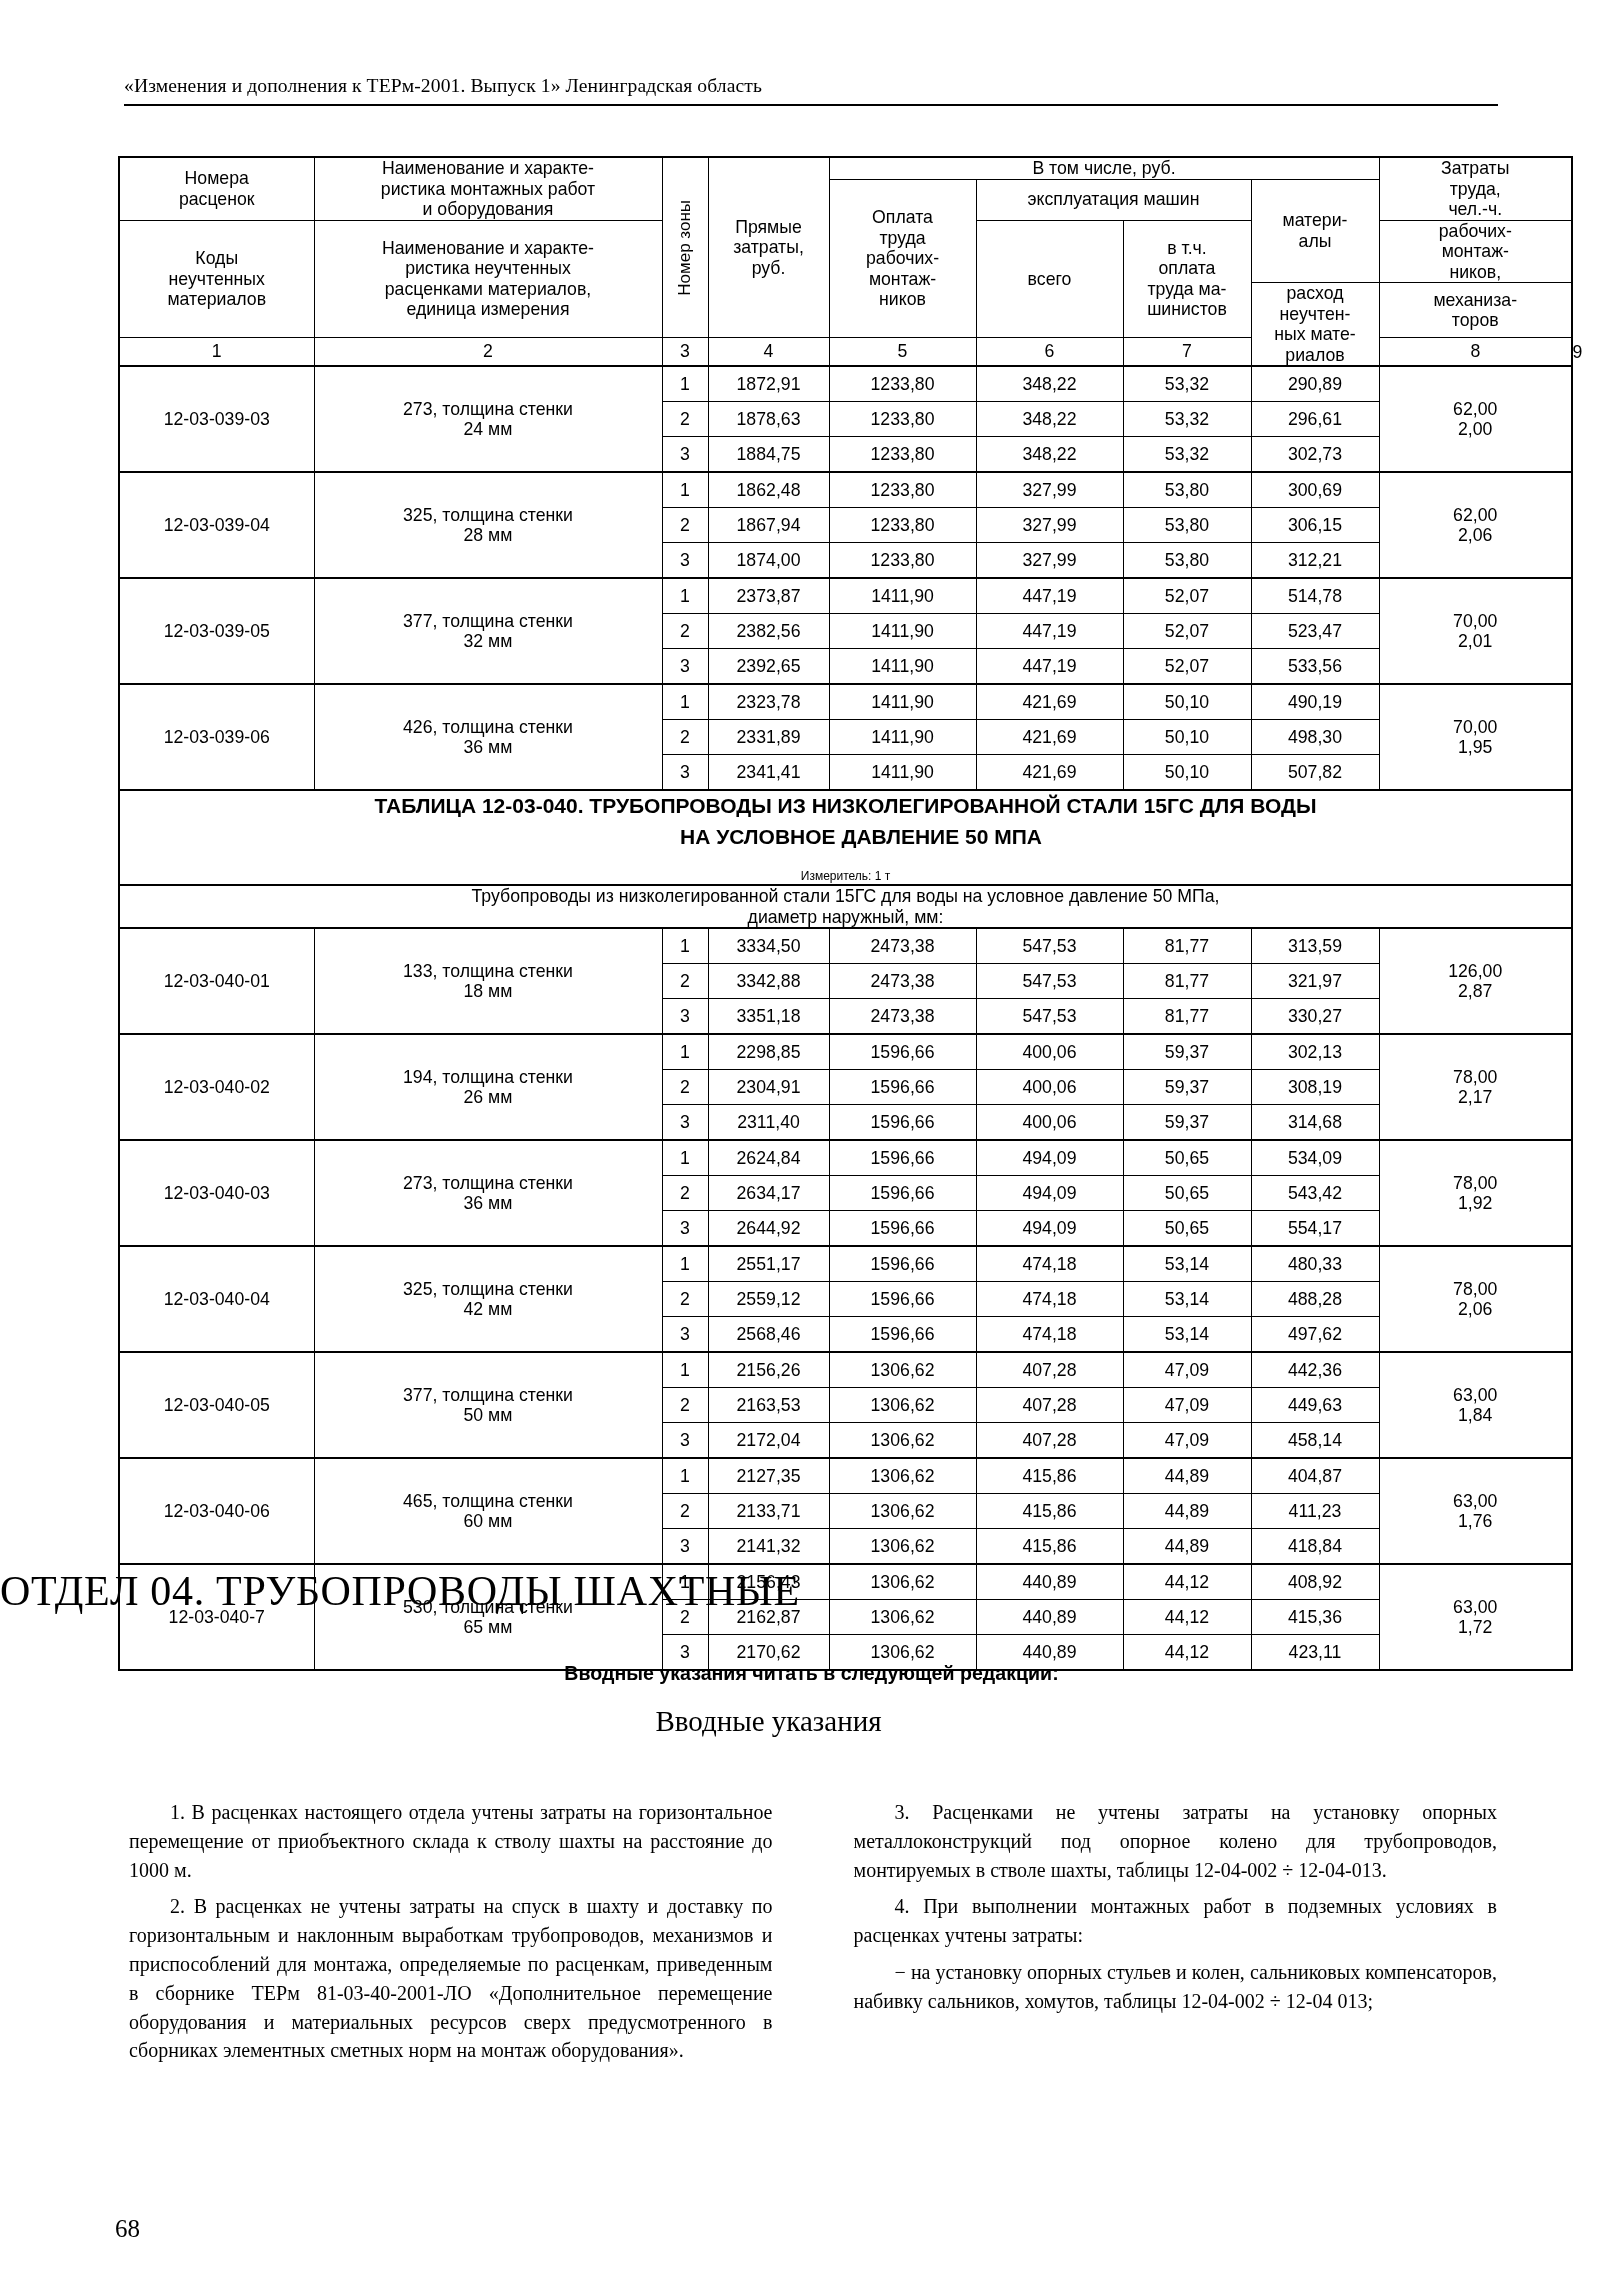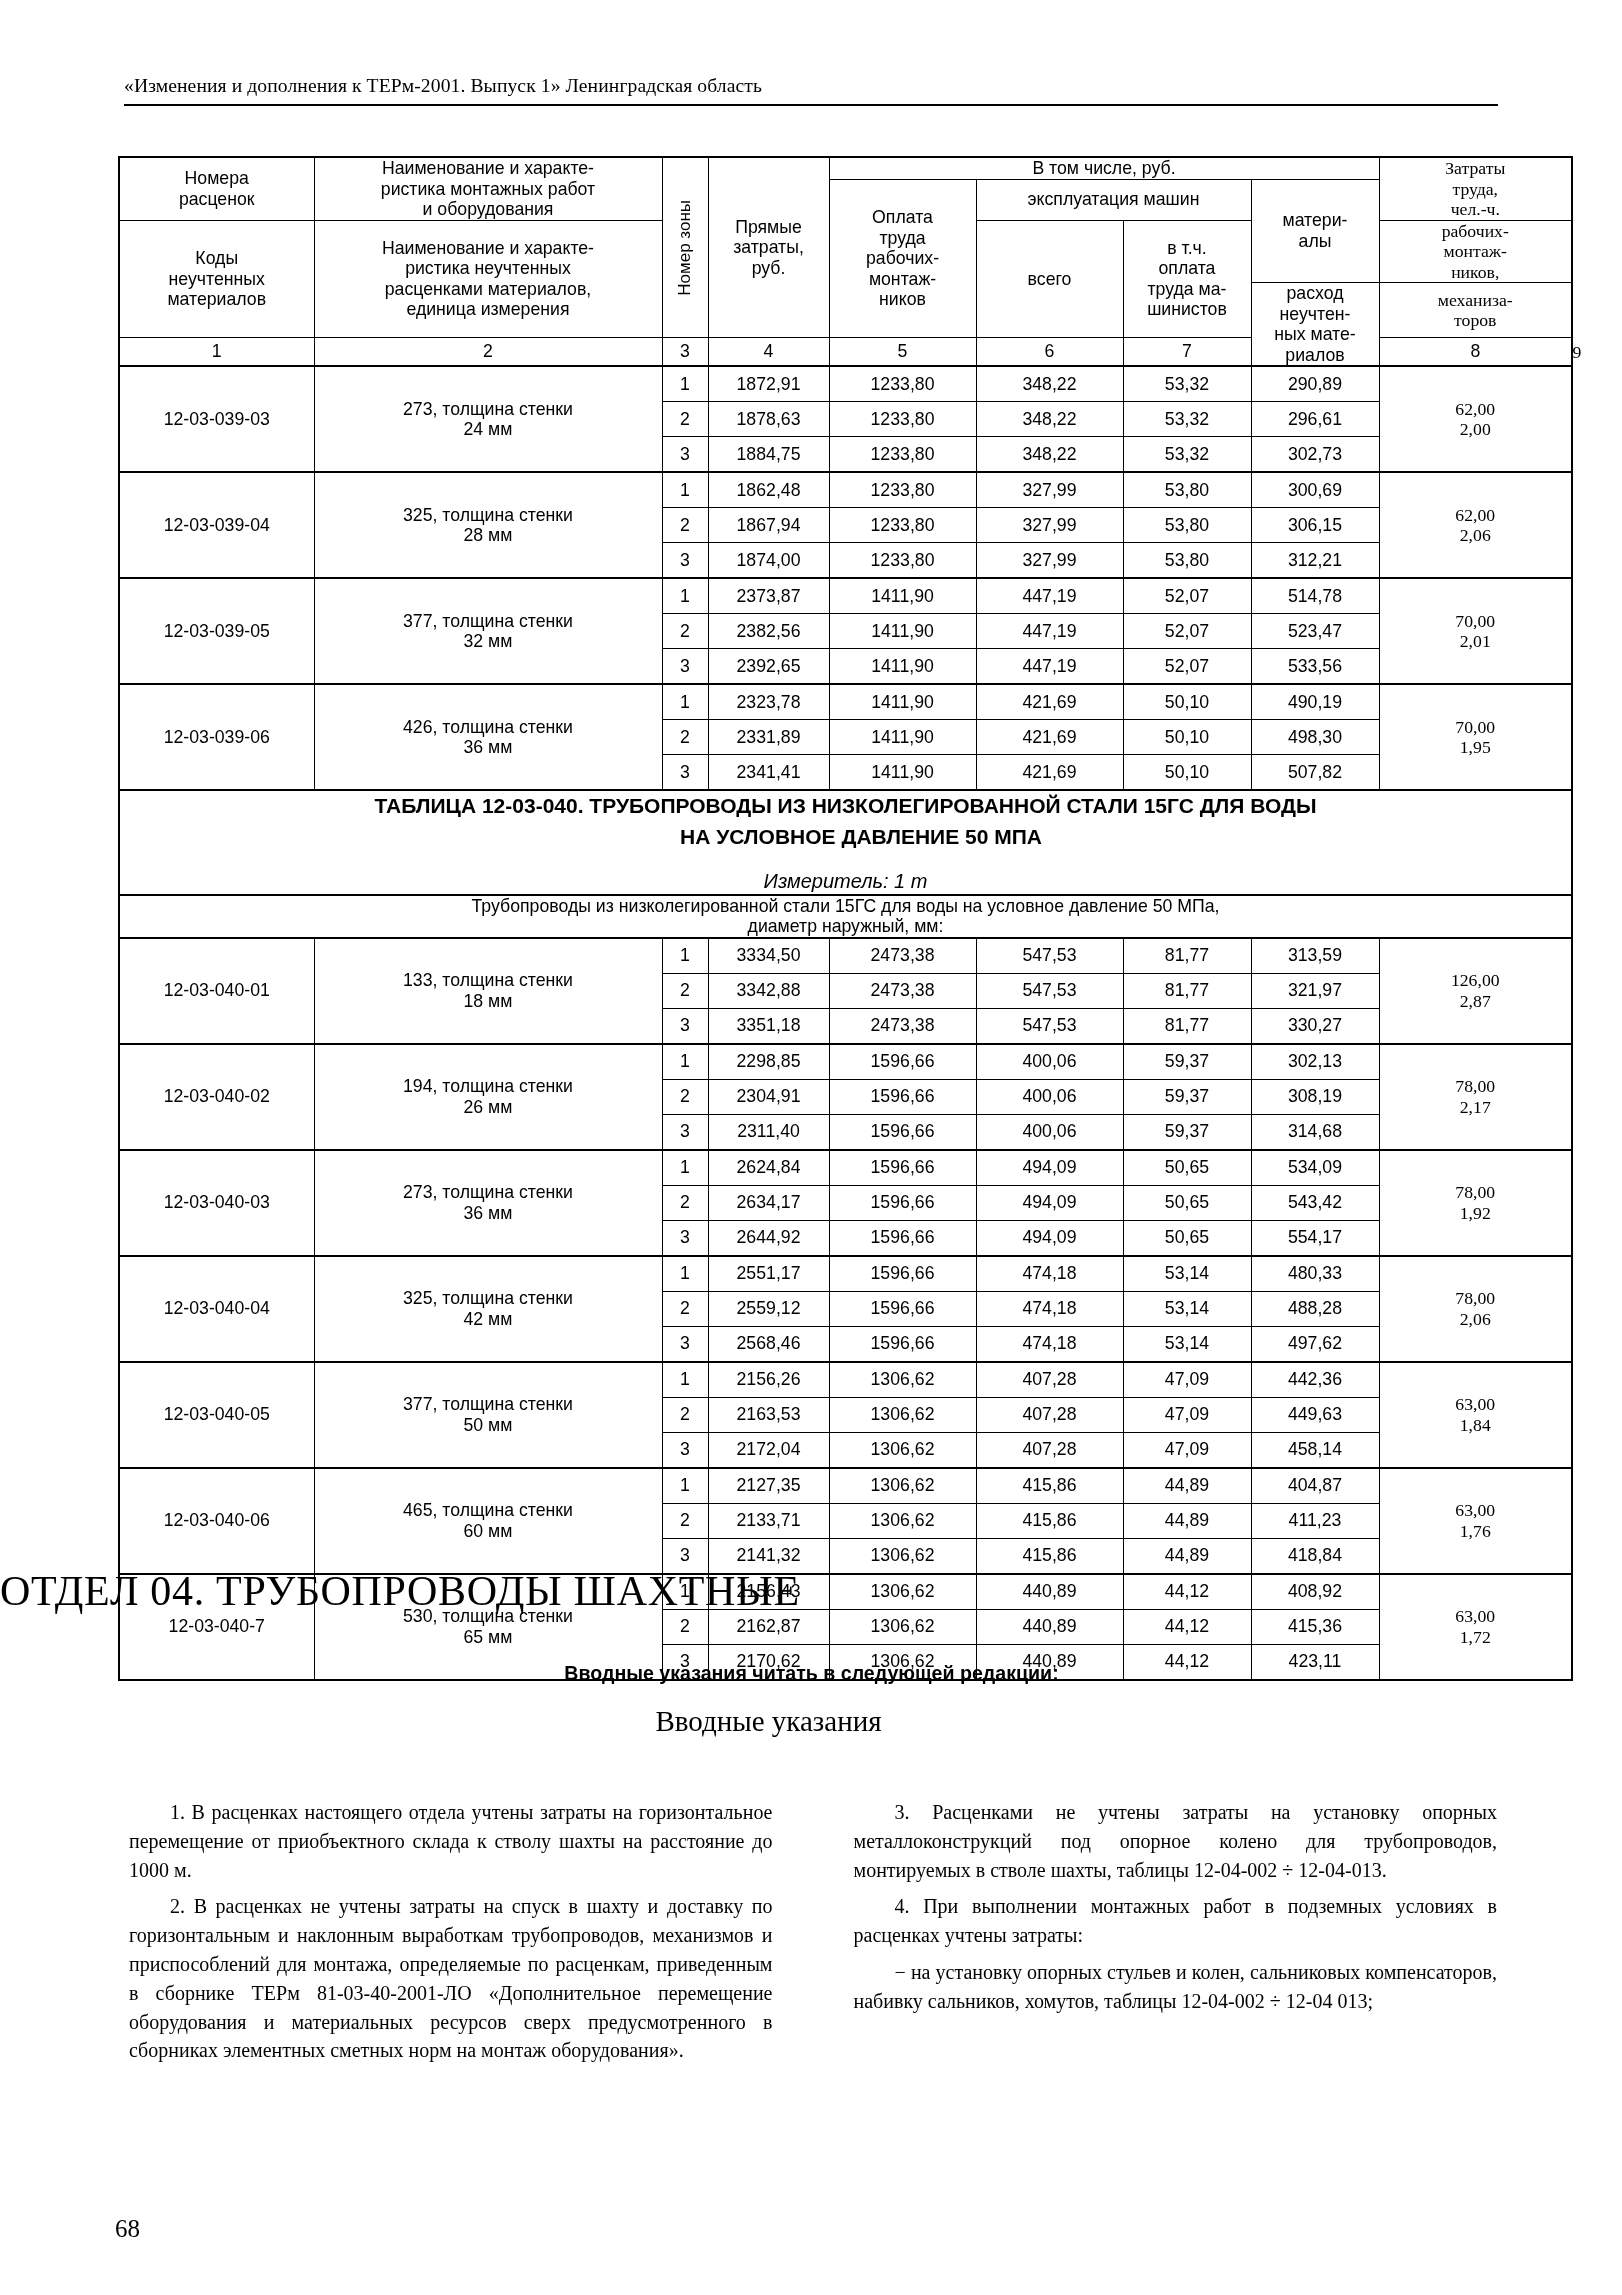--- a/index.html
+++ b/index.html
@@ -42,21 +42,21 @@
     writing-mode:vertical-rl;
     transform:rotate(180deg);
     white-space:nowrap;
     font-size:17px;
     margin:0 auto;
   }
   .numrow td{font-size:17.7px;padding:2px 0 3.9px;border-top-width:1.3px;}
   .thick-top{border-top:2.6px solid #000!important;}
   .thick-bot{border-bottom:2.6px solid #000!important;}
   .thick-left{border-left:2.6px solid #000!important;}
-  .thick-right{border-right:2.6px solid #000!important;font-family:Liberation Serif, serif;}
+  .thick-right{border-right:2.6px solid #000!important;}
 
   td.code{
     font-weight:bold;font-size:19px;text-align:center;vertical-align:top;
     padding-top:6.5px;
   }
   td.desc{
     font-weight:bold;font-size:19px;text-align:left;vertical-align:top;
     padding:6.5px 0 6.5px 7.9px;line-height:1.62;
   }
   td.zone{font-size:18.3px;width:46px;}
@@ -69,21 +69,21 @@
   td.sectitle{
     text-align:left;padding:17px 26px 14.4px 34px;
     font-family:"Liberation Sans",sans-serif;
   }
   .sectitle .t1{
     font-weight:bold;font-size:21px;line-height:1.45;
     text-indent:0px;
   }
   .sectitle .t1 .l2{display:block;padding-left:31px;}
   .sectitle .meas{
-    font-size:20px;margin-top:18.3px;font-weight:normal;font-style:italic;
+    font-size:12px;margin-top:18.3px;font-weight:normal;
   }
   td.subhead{
     text-align:left;padding:11.8px 26px 11.8px 33px;
     font-family:"Liberation Sans",sans-serif;
     font-weight:bold;font-size:19.6px;line-height:1.5;
   }
   td.subhead .l2{display:block;}
 
   
   .otdel{

